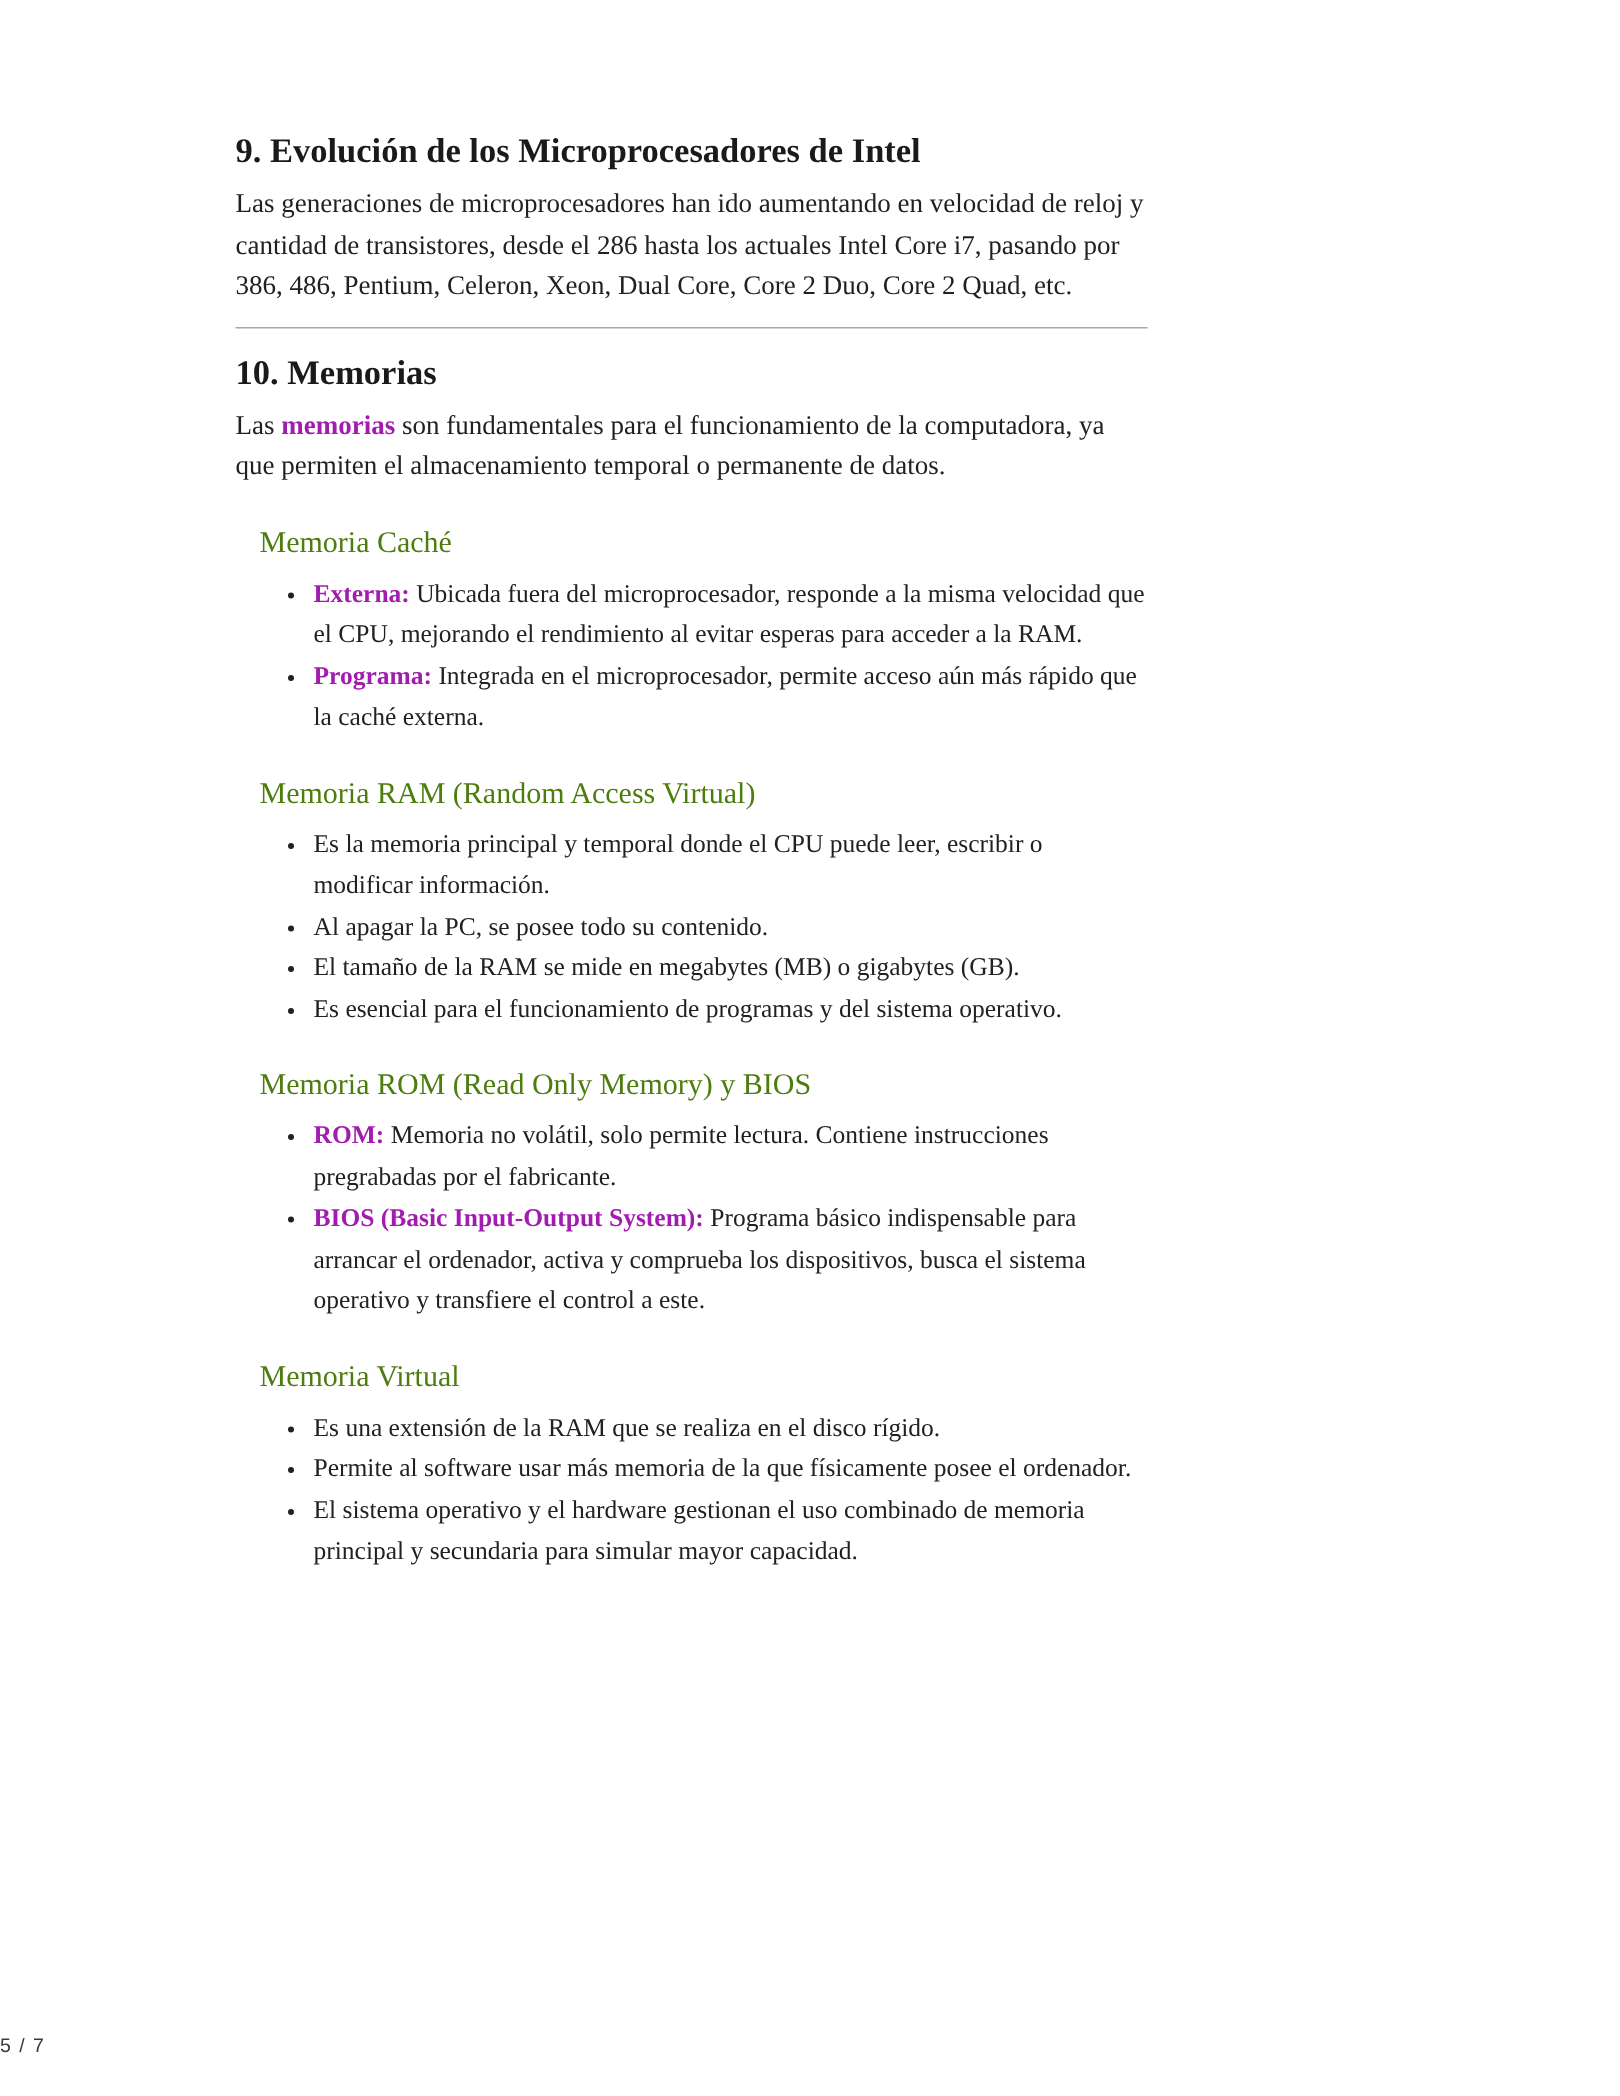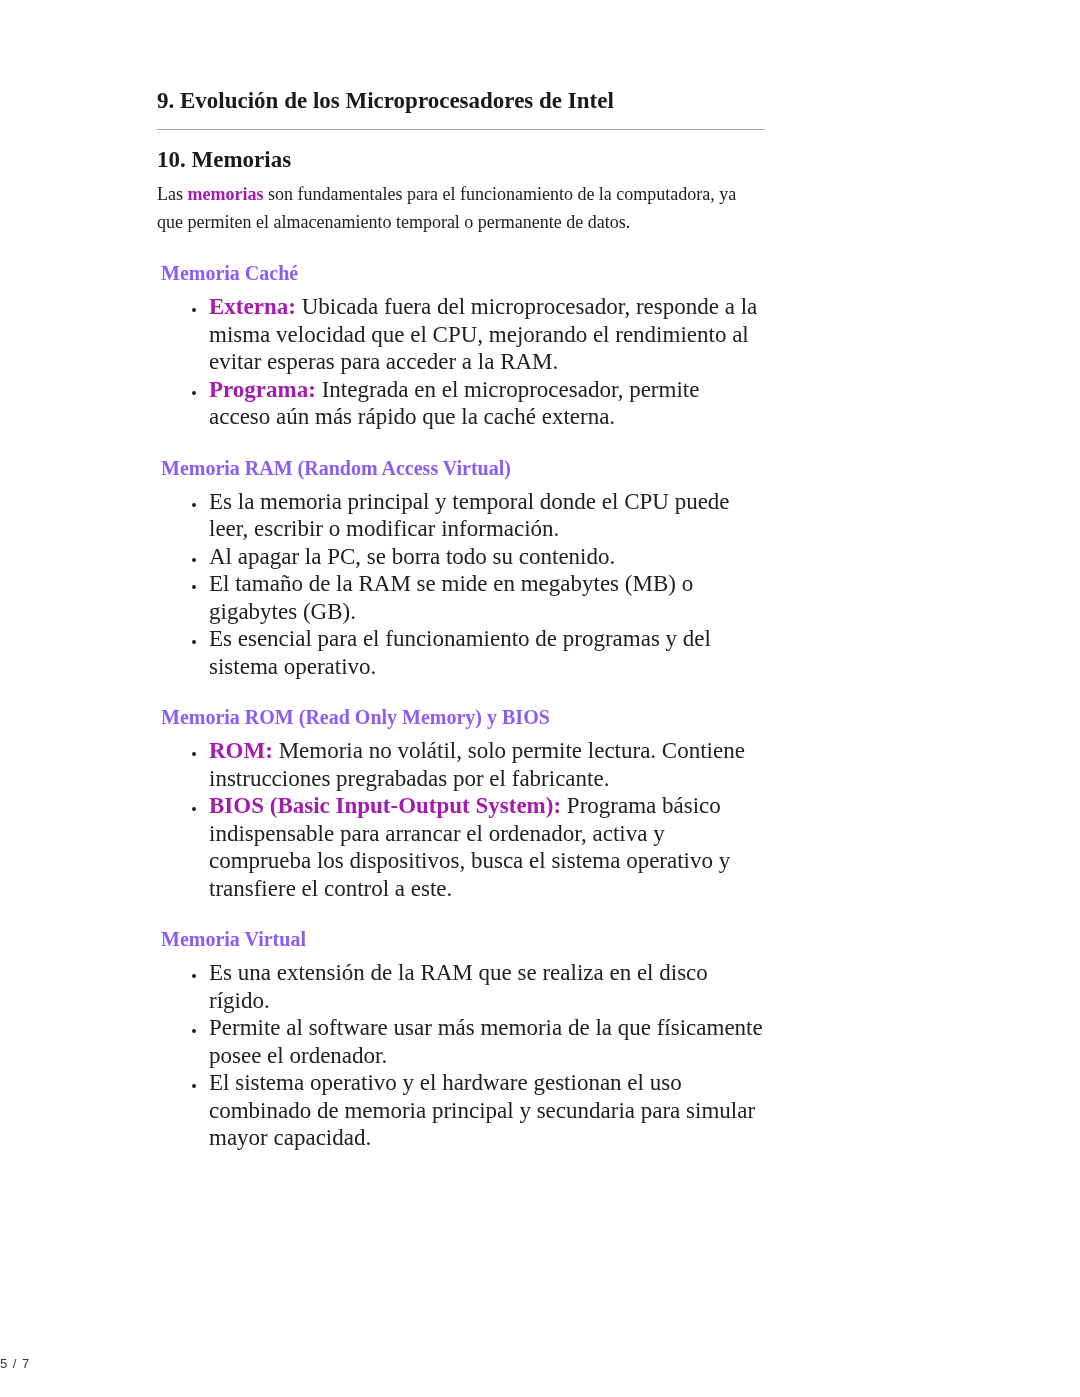--- a/index.html
+++ b/index.html
@@ -35,34 +35,34 @@
   }
 
   hr.divider {
     border: none;
     border-top: 1px solid #a8a8a8;
     margin: 13px 0 15px 0;
     height: 0;
   }
 
   h3.h3 {
-    margin: 24px 0 7px 4px;
+    margin: 24px 0 7px 16px;
     font-size: 20px;
     line-height: 26px;
-    font-weight: 700;
-    color: #8b5cf6;
+    font-weight: 400;
+    color: #4d7c0f;
   }
 
   ul.bullets {
     margin: 0;
     padding: 0 0 0 50px;
   }
 
   ul.bullets li {
-    font-size: 23px;
+    font-size: 17px;
     line-height: 27.5px;
     padding-left: 2px;
   }
 
   ul.bullets li::marker {
     color: #212121;
     font-size: 15px;
   }
 
   strong { font-weight: 700; color: #a21caf; }
@@ -80,38 +80,39 @@
   }
 </style>
 </head>
 <body>
 
 <div class="page">
   <div class="content">
 
     <section>
       <h2 class="h2">9. Evolución de los Microprocesadores de Intel</h2>
+      <p class="body">Las generaciones de microprocesadores han ido aumentando en velocidad de reloj y cantidad de transistores, desde el 286 hasta los actuales Intel Core i7, pasando por 386, 486, Pentium, Celeron, Xeon, Dual Core, Core 2 Duo, Core 2 Quad, etc.</p>
     </section>
 
     <hr class="divider">
 
     <section>
       <h2 class="h2">10. Memorias</h2>
       <p class="body"><span>Las </span><strong>memorias</strong><span> son fundamentales para el funcionamiento de la computadora, ya que permiten el almacenamiento temporal o permanente de datos.</span></p>
 
       <h3 class="h3">Memoria Caché</h3>
       <ul class="bullets">
         <li><strong>Externa:</strong><span> Ubicada fuera del microprocesador, responde a la misma velocidad que el CPU, mejorando el rendimiento al evitar esperas para acceder a la RAM.</span></li>
         <li><strong>Programa:</strong><span> Integrada en el microprocesador, permite acceso aún más rápido que la caché externa.</span></li>
       </ul>
 
       <h3 class="h3">Memoria RAM (Random Access Virtual)</h3>
       <ul class="bullets">
         <li><span>Es la memoria principal y temporal donde el CPU puede leer, escribir o modificar información.</span></li>
-        <li><span>Al apagar la PC, se borra todo su contenido.</span></li>
+        <li><span>Al apagar la PC, se posee todo su contenido.</span></li>
         <li><span>El tamaño de la RAM se mide en megabytes (MB) o gigabytes (GB).</span></li>
         <li><span>Es esencial para el funcionamiento de programas y del sistema operativo.</span></li>
       </ul>
 
       <h3 class="h3">Memoria ROM (Read Only Memory) y BIOS</h3>
       <ul class="bullets">
         <li><strong>ROM:</strong><span> Memoria no volátil, solo permite lectura. Contiene instrucciones pregrabadas por el fabricante.</span></li>
         <li><strong>BIOS (Basic Input-Output System):</strong><span> Programa básico indispensable para arrancar el ordenador, activa y comprueba los dispositivos, busca el sistema operativo y transfiere el control a este.</span></li>
       </ul>
 

